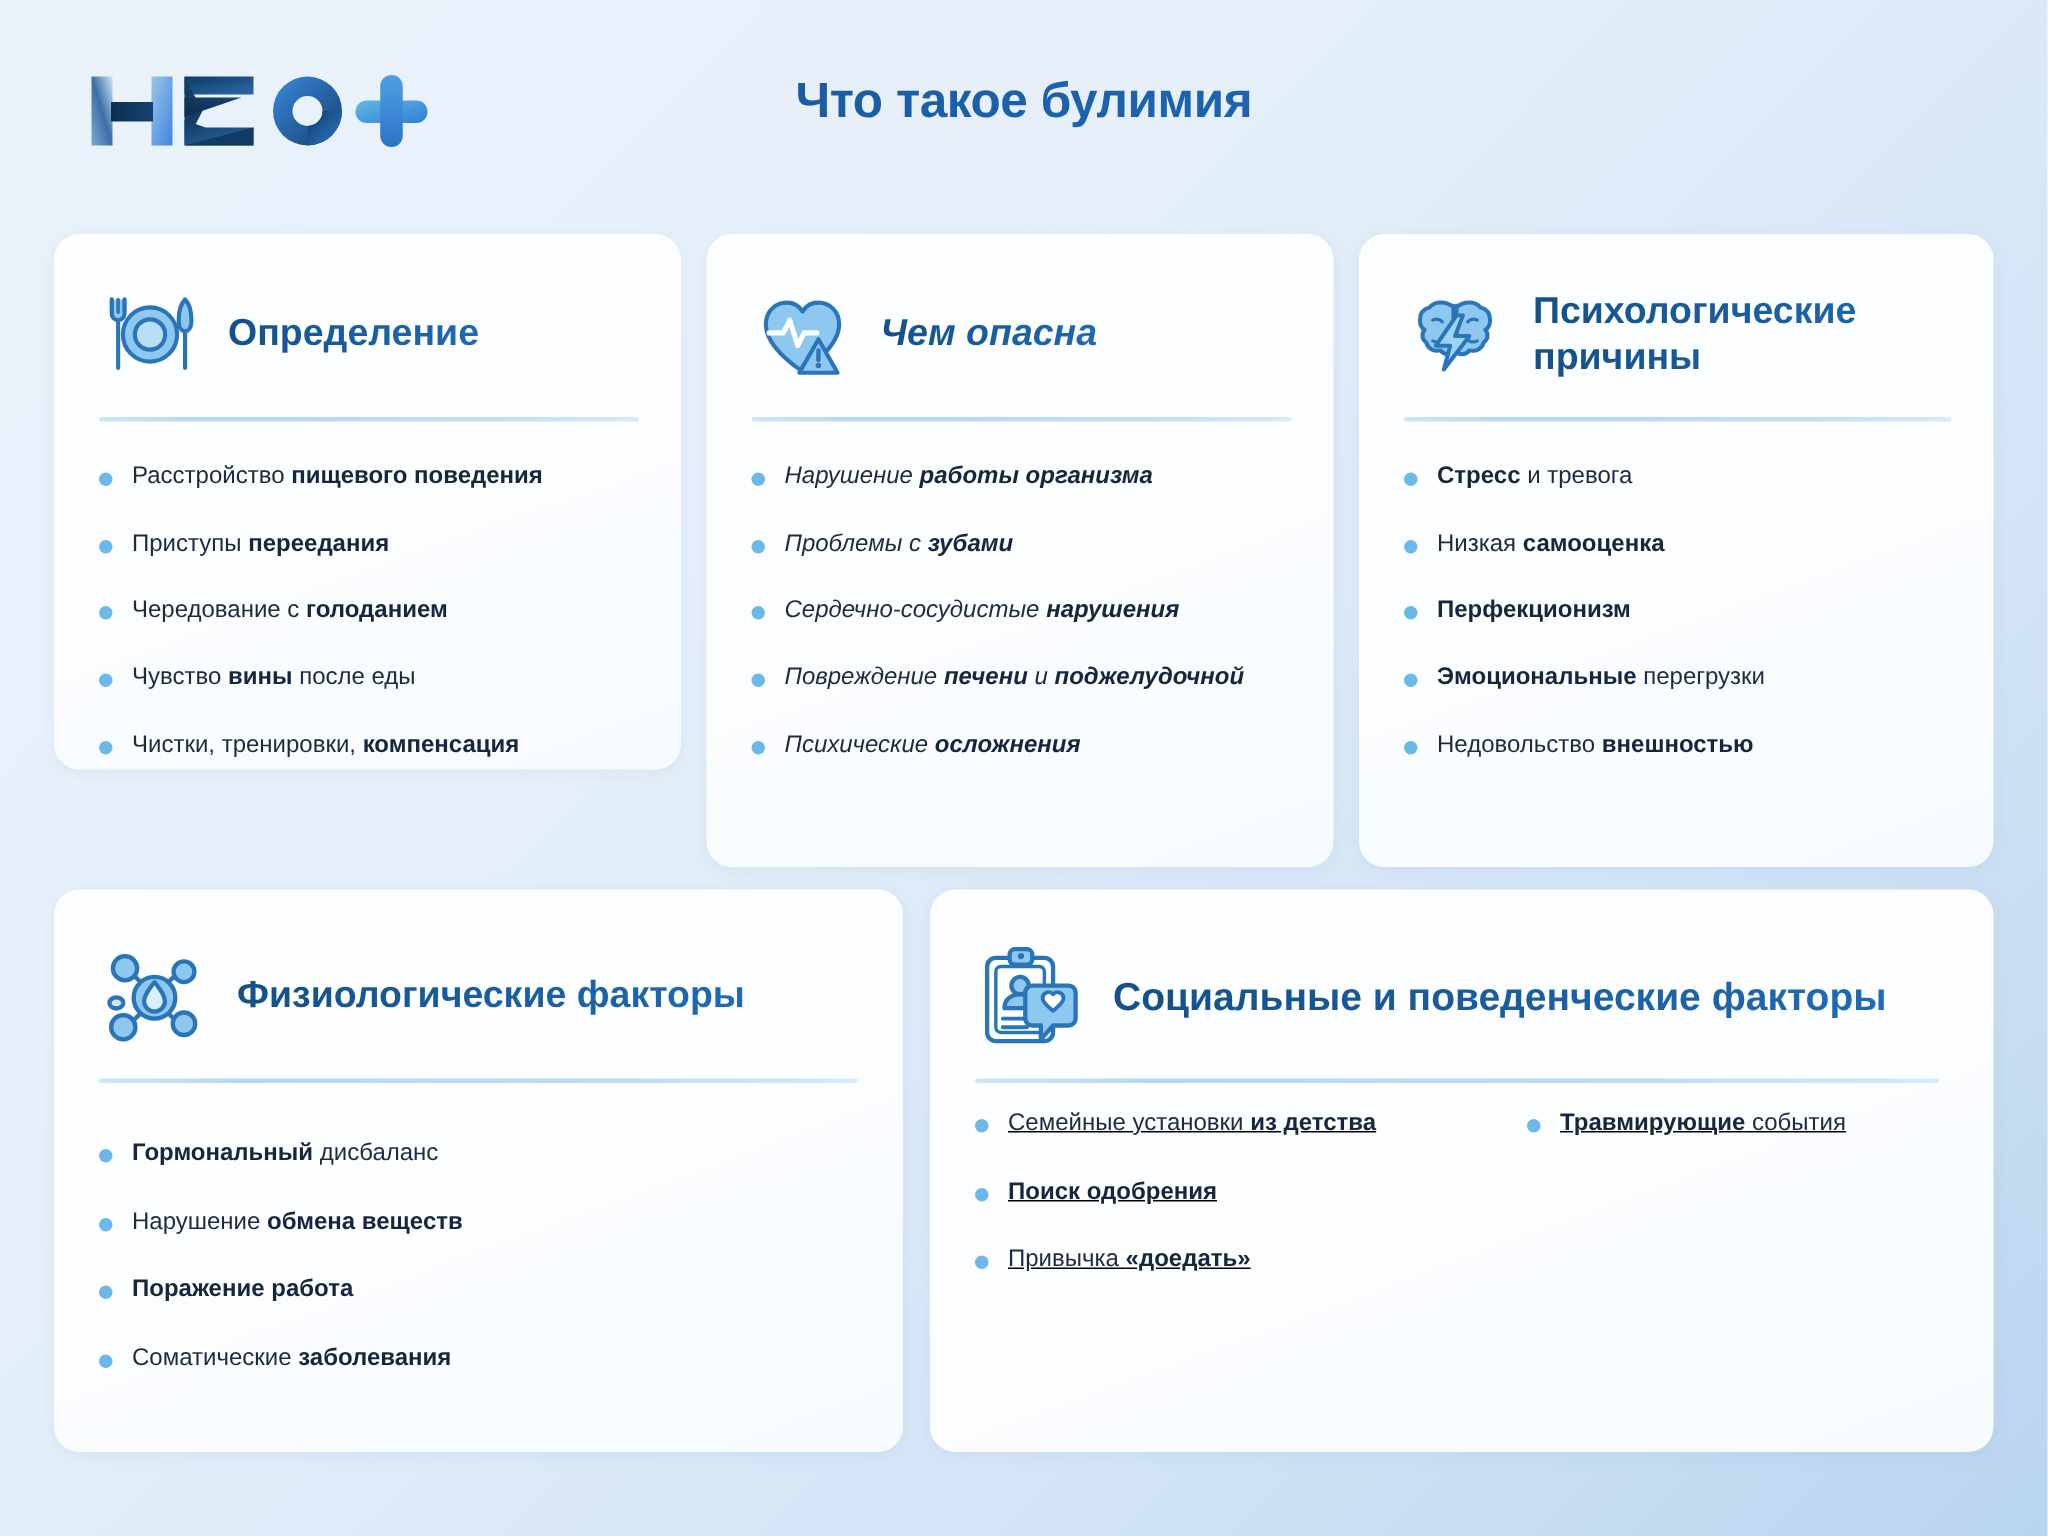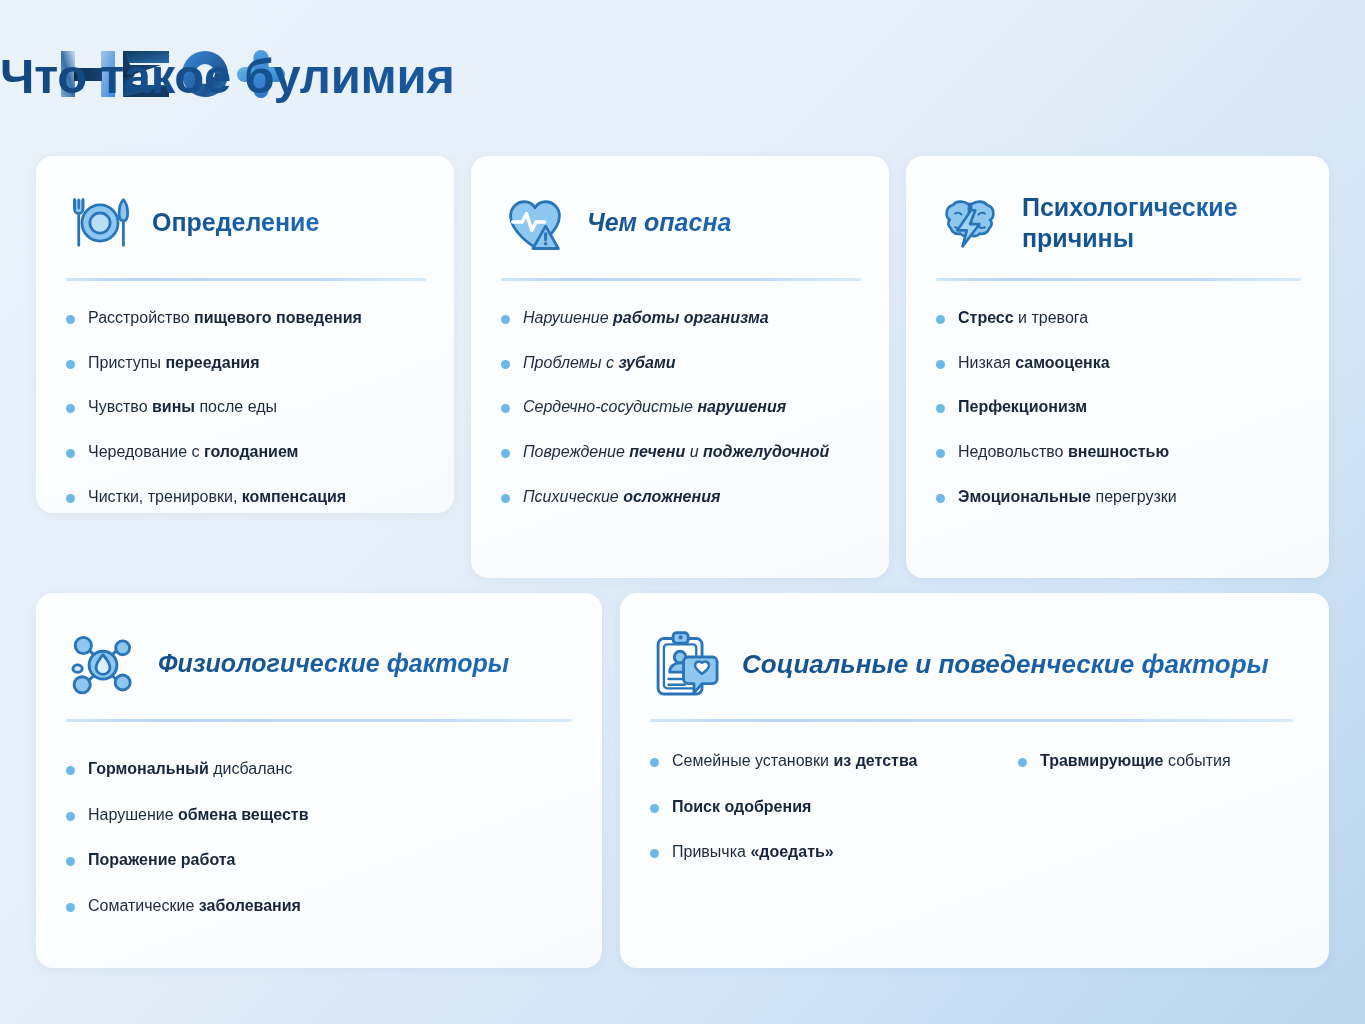--- a/index.html
+++ b/index.html
@@ -11,43 +11,43 @@
     position: relative;
   }
 
   
   .header { position: absolute; left: 0; top: 0; width: 1365px; height: 140px; }
 
   .logo { position: absolute; left: 57px; top: 45px; height: 58px; display: block; }
 
   .page-title {
     position: absolute; left: 0; top: 48px; width: 1365px;
-    text-align: left;
-    font-size: 49px; font-weight: bold; letter-spacing: -0.3px;
+    text-align: center;
+    font-size: 33px; font-weight: bold; letter-spacing: -0.3px;
     background: linear-gradient(90deg, #12477f 0%, #1b5fa8 45%, #1f6fc4 100%);
     -webkit-background-clip: text; background-clip: text;
     -webkit-text-fill-color: transparent; color: #18548f;
   }
 
   
   .card {
     position: absolute;
     background: linear-gradient(160deg, #fdfeff 0%, #fbfdff 55%, #f7fbfe 100%);
     border-radius: 17px;
     box-shadow: 0 2px 10px rgba(120, 160, 200, 0.12);
   }
   .c1 { left: 36px;  top: 156px; width: 418px; height: 357px; }
   .c2 { left: 471px; top: 156px; width: 418px; height: 422px; font-style: italic; }
   .c3 { left: 906px; top: 156px; width: 423px; height: 422px; }
   .c4 { left: 36px;  top: 593px; width: 566px; height: 375px; }
   .c5 { left: 620px; top: 593px; width: 709px; height: 375px; }
 
   .card-head { display: flex; align-items: center; gap: 18px; }
   .c1 .card-head, .c2 .card-head, .c3 .card-head { padding: 30px 26px 0 30px; height: 104px; }
-  .c4 .card-head, .c5 .card-head { padding: 30px 10px 0 30px; height: 112px; font-style: italic; }
+  .c4 .card-head, .c5 .card-head { padding: 30px 10px 0 30px; height: 112px; }
 
   .card-icon { flex: 0 0 auto; width: 68px; height: 68px; display: block; }
   .c4 .card-icon, .c5 .card-icon { width: 74px; height: 74px; }
 
   .card-title {
     font-size: 25px; font-weight: bold; line-height: 1.26;
     color: #17558f;
     background: linear-gradient(90deg, #14508a 0%, #1e6ab5 100%);
     -webkit-background-clip: text; background-clip: text;
     -webkit-text-fill-color: transparent;
@@ -58,21 +58,21 @@
     height: 3px; border-radius: 2px;
     background: linear-gradient(90deg, #cfe5f8 0%, #b6d8f4 18%, #bedcf6 70%, #d8eafb 100%);
   }
   .c1 .divider, .c2 .divider, .c3 .divider { margin: 18px 28px 0 30px; }
   .c4 .divider { margin: 14px 30px 0 30px; }
   .c5 .divider { margin: 14px 36px 0 30px; }
 
   
   .bullets { padding: 26px 26px 0 30px; }
   .c4 .bullets { padding-top: 36px; }
-  .c5 .bullets { padding-top: 28px; display: flex; gap: 0; }
+  .c5 .bullets { padding-top: 16px; display: flex; gap: 0; text-decoration: underline; }
   .col { flex: 0 0 auto; }
   .c5 .col-a { width: 368px; }
   .c5 .col-b { width: 300px; }
 
   .bullet {
     display: flex; align-items: flex-start; gap: 13px;
     margin-bottom: 22px;
     font-size: 16px; line-height: 1.42; color: #1d2b3e;
   }
   .c4 .bullet, .c5 .bullet { margin-bottom: 23px; }
@@ -169,25 +169,25 @@
       <div class="bullet">
         <span class="dot"></span>
         <span class="btext"><span>Расстройство </span><b>пищевого поведения</b></span>
       </div>
       <div class="bullet">
         <span class="dot"></span>
         <span class="btext"><span>Приступы </span><b>переедания</b></span>
       </div>
       <div class="bullet">
         <span class="dot"></span>
+        <span class="btext"><span>Чередование с </span><b>голоданием</b></span>
+      </div>
+      <div class="bullet">
+        <span class="dot"></span>
         <span class="btext"><span>Чувство </span><b>вины</b><span> после еды</span></span>
-      </div>
-      <div class="bullet">
-        <span class="dot"></span>
-        <span class="btext"><span>Чередование с </span><b>голоданием</b></span>
       </div>
       <div class="bullet">
         <span class="dot"></span>
         <span class="btext"><span>Чистки, тренировки, </span><b>компенсация</b></span>
       </div>
     </div>
 </div>
 
 <div class="card c2">
   <div class="card-head">
@@ -246,25 +246,25 @@
       <div class="bullet">
         <span class="dot"></span>
         <span class="btext"><span>Низкая </span><b>самооценка</b></span>
       </div>
       <div class="bullet">
         <span class="dot"></span>
         <span class="btext"><b>Перфекционизм</b></span>
       </div>
       <div class="bullet">
         <span class="dot"></span>
+        <span class="btext"><b>Эмоциональные</b><span> перегрузки</span></span>
+      </div>
+      <div class="bullet">
+        <span class="dot"></span>
         <span class="btext"><span>Недовольство </span><b>внешностью</b></span>
-      </div>
-      <div class="bullet">
-        <span class="dot"></span>
-        <span class="btext"><b>Эмоциональные</b><span> перегрузки</span></span>
       </div>
     </div>
 </div>
 
 <div class="card c4">
   <div class="card-head">
     <svg class="card-icon" viewBox="0 0 64 64">
       <g stroke="#2a74b8" stroke-width="2.5">
         <path d="M20 20l8 8M44 20l-8 8M20 46l8-8M44 46l-8-8" fill="none"></path>
         <circle cx="32" cy="33" r="12" fill="#8ec8f0"></circle>

